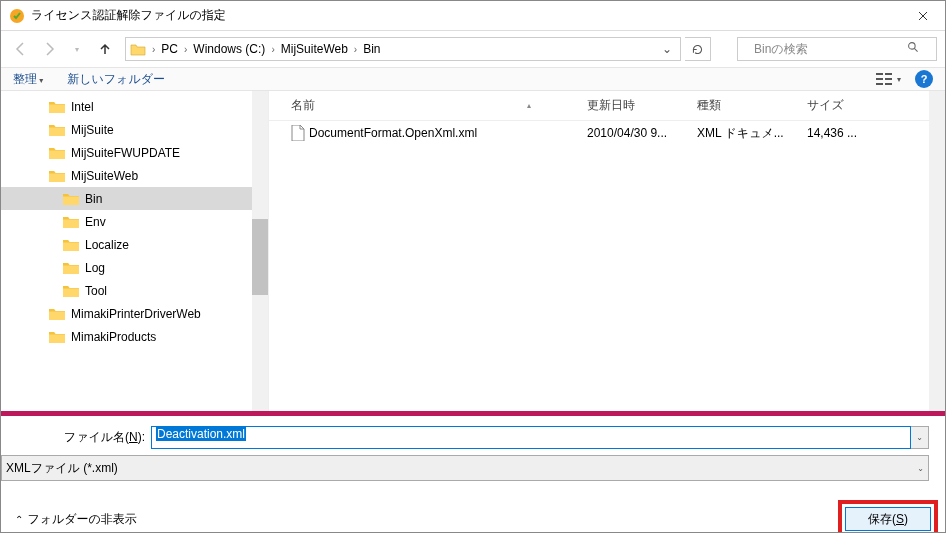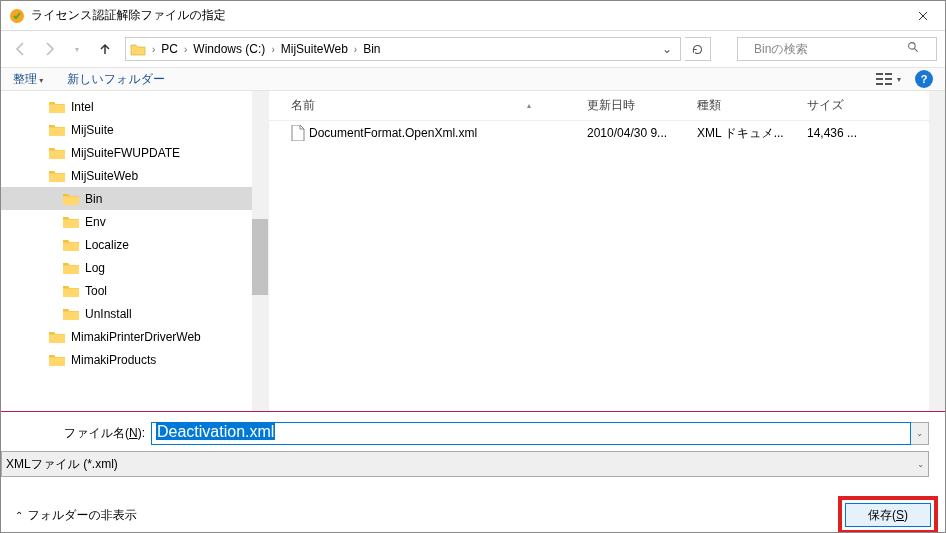--- a/index.html
+++ b/index.html
@@ -49,25 +49,25 @@
 .filelist .col-name { width: 270px; padding-left: 22px !important; display: flex; align-items: center; }
 .filelist .col-name .sort { margin-left: auto; color: #888; font-size: 8px; }
 .filelist .col-date { width: 110px; margin-left: 40px; }
 .filelist .col-type { width: 110px; }
 .filelist .col-size { width: 90px; }
 .filelist .frow { height: 24px; display: flex; align-items: center; font-size: 12px; padding-right: 16px; }
 .filelist .frow .col { padding: 0 8px; }
 .filelist .frow .col-name { display: flex; align-items: center; gap: 4px; }
 .fileicon { width: 14px; height: 16px; }
 
-.bottom { border-top: 1px solid #be185d; padding: 10px 16px 10px 0; }
+.bottom { border-top: 5px solid #be185d; padding: 10px 16px 10px 0; }
 .formrow { display: flex; align-items: center; margin-bottom: 6px; }
 .formrow .lbl { width: 150px; text-align: right; padding-right: 6px; font-size: 12px; }
 .formrow .lbl u { text-decoration: underline; }
-.fname-input { flex: 1; height: 23px; border: 1px solid #0078d7; padding: 0 4px; font-size: 16px; }
+.fname-input { flex: 1; height: 23px; border: 1px solid #0078d7; padding: 0 4px; font-size: 12px; }
 .fname-input .seltext { background: #0078d7; color: #fff; padding: 0 1px; }
 .fname-drop { width: 18px; height: 23px; border: 1px solid #aaa; border-left: none; display: flex; align-items: center; justify-content: center; font-size: 8px; color: #555; background: #efefef; }
 .ftype-select { flex: 1; height: 23px; border: 1px solid #aaa; background: #efefef; padding: 12px 4px; font-size: 12px; display: flex; align-items: center; }
 .ftype-select .dropchev { margin-left: auto; font-size: 8px; color: #555; }
 
 .footer { display: flex; align-items: center; padding: 10px 14px; }
 .footer .hide { display: flex; align-items: center; gap: 4px; font-size: 12px; }
 .footer .hide .chev { font-size: 10px; }
 .footer .btns { margin-left: auto; display: flex; gap: 4px; align-items: flex-end; }
 .btn { min-width: 86px; height: 24px; border: 1px solid #aaa; background: #e8e8e8; font-size: 12px; display: flex; align-items: center; justify-content: center; }
@@ -240,29 +240,20 @@
           <span>Log</span>
         </div>
         <div class="trow ind1">
           <span class="folder-icon">
             <svg viewBox="0 0 16 13">
               <path d="M0 2 L5 2 L6.5 4 L16 4 L16 13 L0 13 Z" fill="#ffd76b"></path>
               <path d="M0 2 L5 2 L6.5 4 L16 4 L16 4.5 L0 4.5 Z" fill="#f5c23c"></path>
             </svg>
           </span>
           <span>Tool</span>
-        </div>
-        <div class="trow ind1">
-          <span class="folder-icon">
-            <svg viewBox="0 0 16 13">
-              <path d="M0 2 L5 2 L6.5 4 L16 4 L16 13 L0 13 Z" fill="#ffd76b"></path>
-              <path d="M0 2 L5 2 L6.5 4 L16 4 L16 4.5 L0 4.5 Z" fill="#f5c23c"></path>
-            </svg>
-          </span>
-          <span>UnInstall</span>
         </div>
         <div class="trow ind0">
           <span class="folder-icon">
             <svg viewBox="0 0 16 13">
               <path d="M0 2 L5 2 L6.5 4 L16 4 L16 13 L0 13 Z" fill="#ffd76b"></path>
               <path d="M0 2 L5 2 L6.5 4 L16 4 L16 4.5 L0 4.5 Z" fill="#f5c23c"></path>
             </svg>
           </span>
           <span>MimakiPrinterDriverWeb</span>
         </div>

